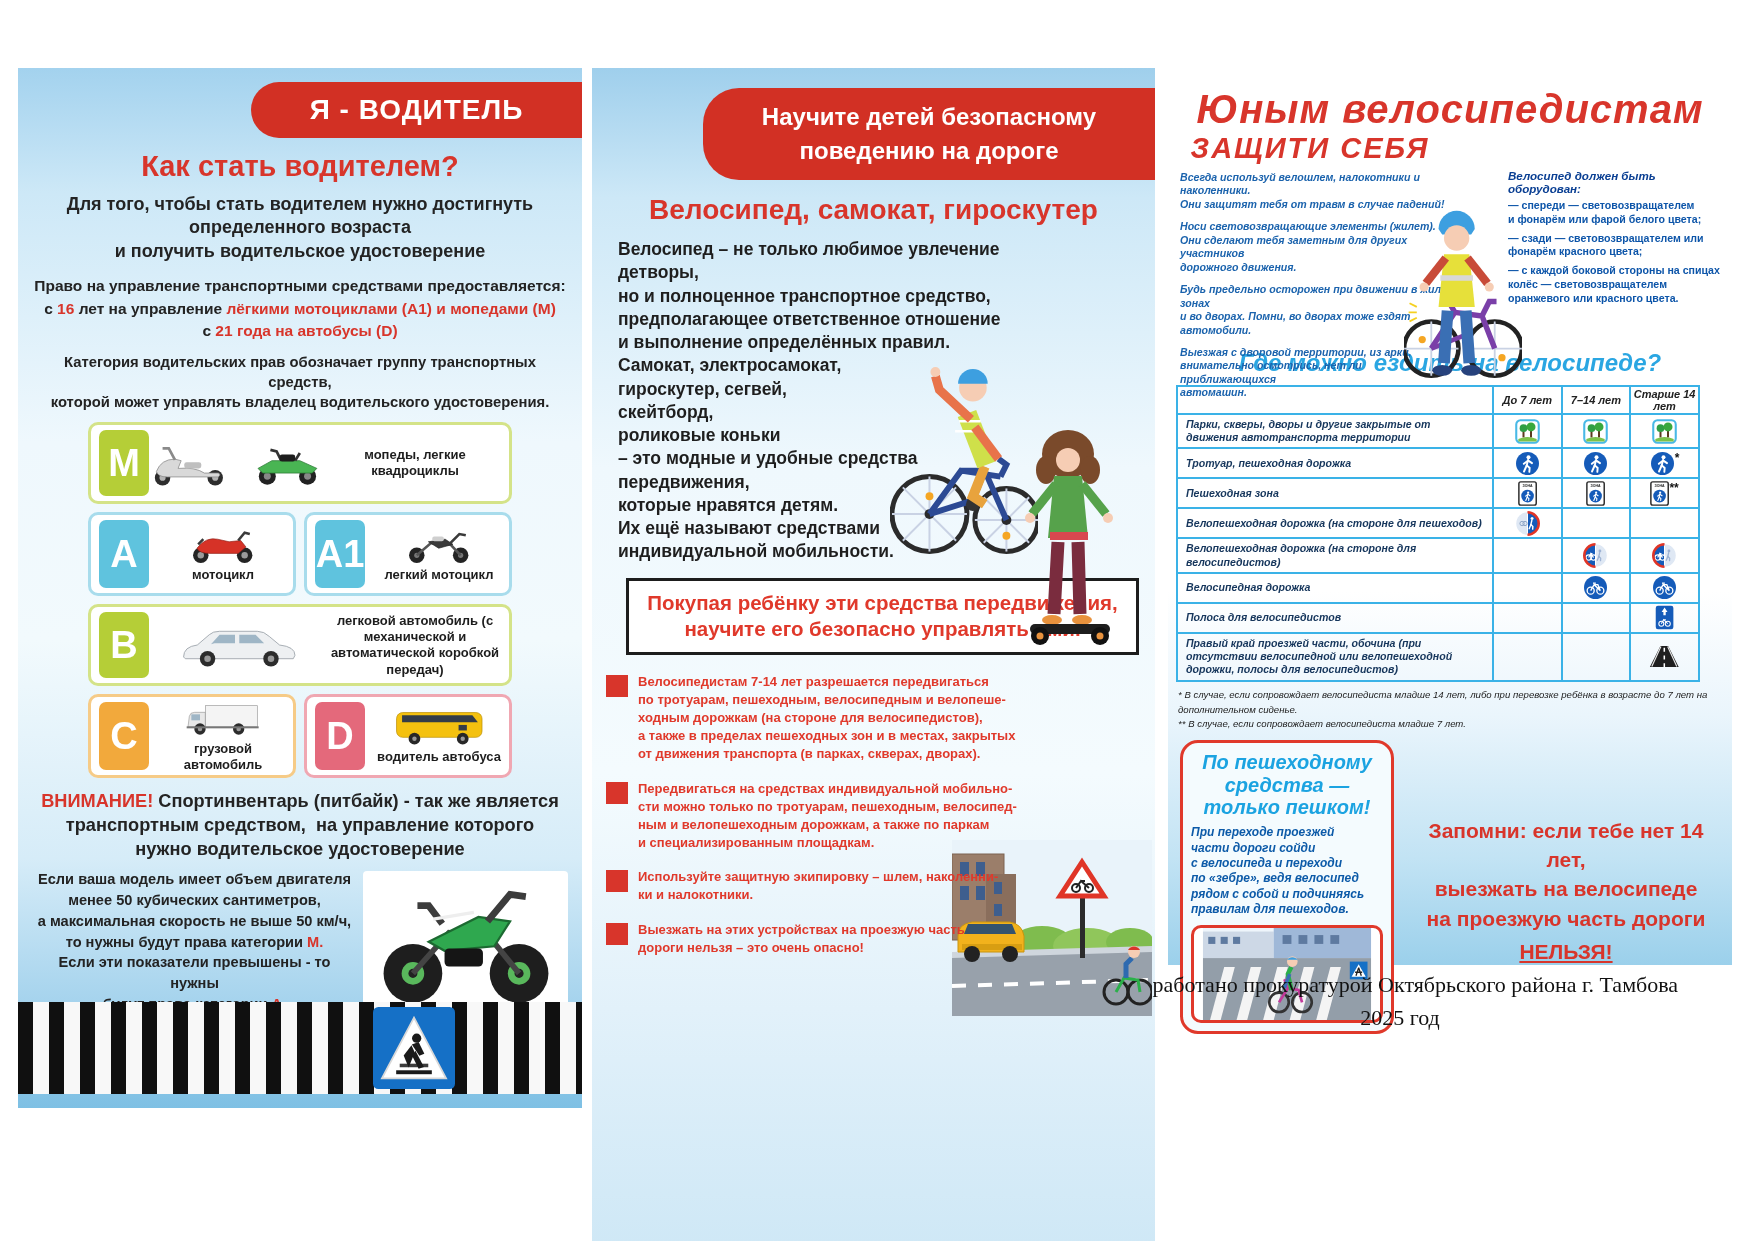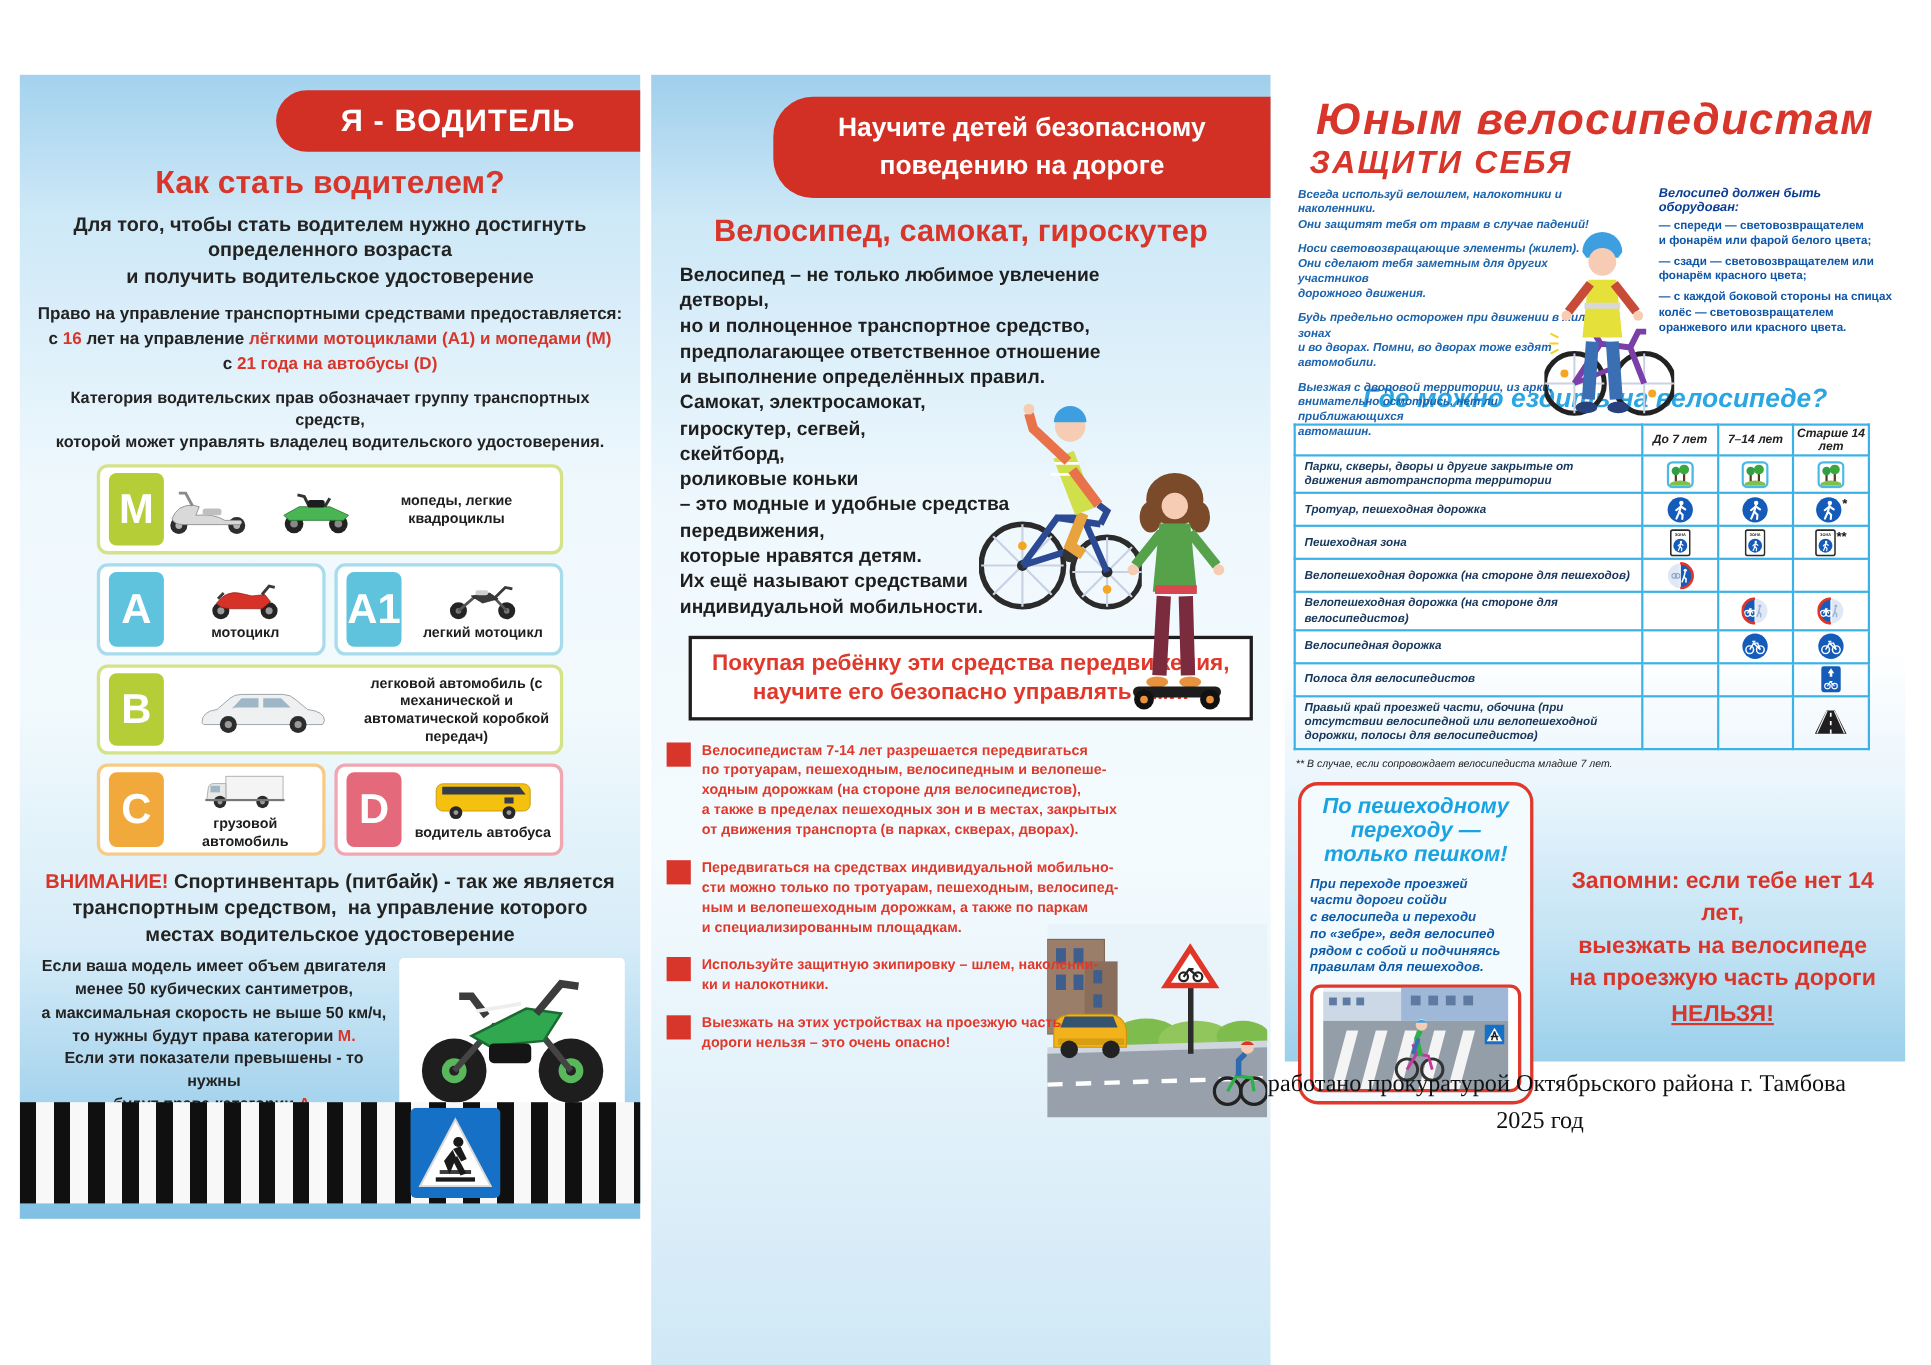--- a/index.html
+++ b/index.html
@@ -266,21 +266,21 @@
                 </svg>
               </span>
             </div>
             <div class="cat-label">водитель автобуса</div>
           </div>
         </div>
       </div>
     <div class="l-attn seg-center">
         <div class="segline"><span class="red">ВНИМАНИЕ!</span><span> Спортинвентарь (питбайк) - так же является</span></div>
         <div class="segline"><span>транспортным средством,  на управление которого</span></div>
-        <div class="segline"><span>местах водительское удостоверение</span></div>
+        <div class="segline"><span>нужно водительское удостоверение</span></div>
       </div>
     <div class="l-engine">
       <div class="engine-seg seg-center">
           <div class="segline"><span>Если ваша модель имеет объем двигателя</span></div>
           <div class="segline"><span>менее 50 кубических сантиметров,</span></div>
           <div class="segline"><span>а максимальная скорость не выше 50 км/ч,</span></div>
           <div class="segline"><span>то нужны будут права категории </span><span class="red">М.</span></div>
           <div class="segline"><span>Если эти показатели превышены - то нужны</span></div>
           <div class="segline"><span>будут права категории </span><span class="red">А.</span></div>
         </div>
@@ -735,26 +735,27 @@
               <td class="ic"><span class="svgwrap"><svg viewBox="0 0 36 26">
                     <path d="M14 2 H22 L33 24 H3 Z" fill="#1f1f1f"></path>
                     <path d="M14.5 2.5 L5 23.5 M21.5 2.5 L31 23.5" stroke="#e8e8e8" stroke-width="1.2"></path>
                     <path d="M18 4 V8 M18 12 V16 M18 20 V24" stroke="#fff" stroke-width="1.6"></path>
                   </svg></span></td>
             </tr>
           </tbody>
         </table>
       </div>
     <div class="r-footnotes">
+        <div class="fnote">*  В случае, если сопровождает велосипедиста младше 14 лет, либо при перевозке ребёнка в возрасте до 7 лет на дополнительном сиденье.</div>
         <div class="fnote">** В случае, если сопровождает велосипедиста младше 7 лет.</div>
       </div>
     <div class="r-bottom">
       <div class="cross-box">
         <div class="cross-title">По пешеходному
-переходу —
+средства —
 только пешком!</div>
         <div class="cross-text">При переходе проезжей
 части дороги сойди
 с велосипеда и переходи
 по «зебре», ведя велосипед
 рядом с собой и подчиняясь
 правилам для пешеходов.</div>
         <div class="cross-illu">
             <svg viewBox="0 0 190 104">
               <rect width="190" height="104" fill="#eef5fb"></rect>

